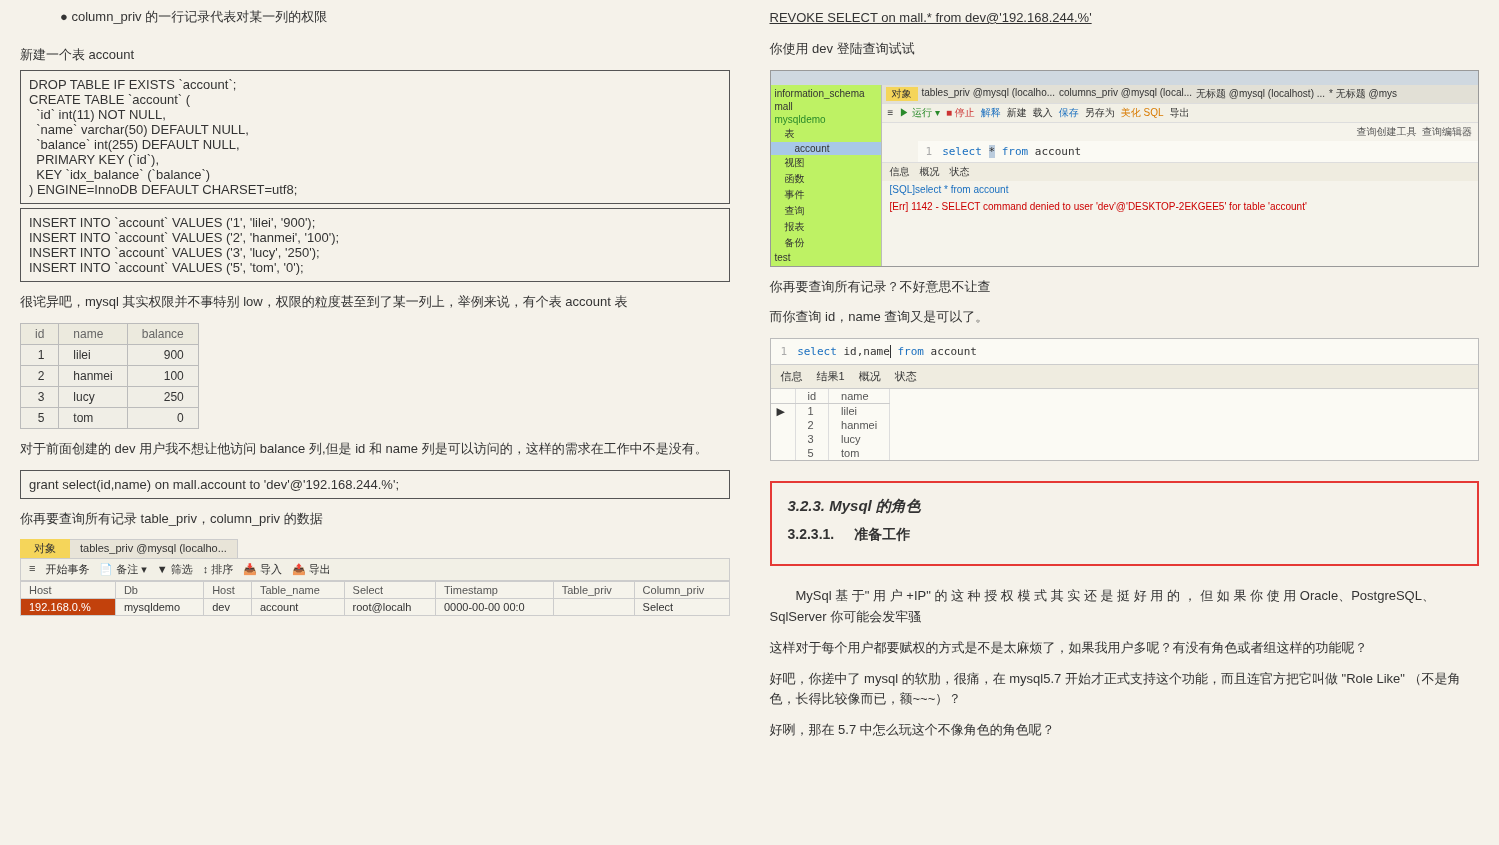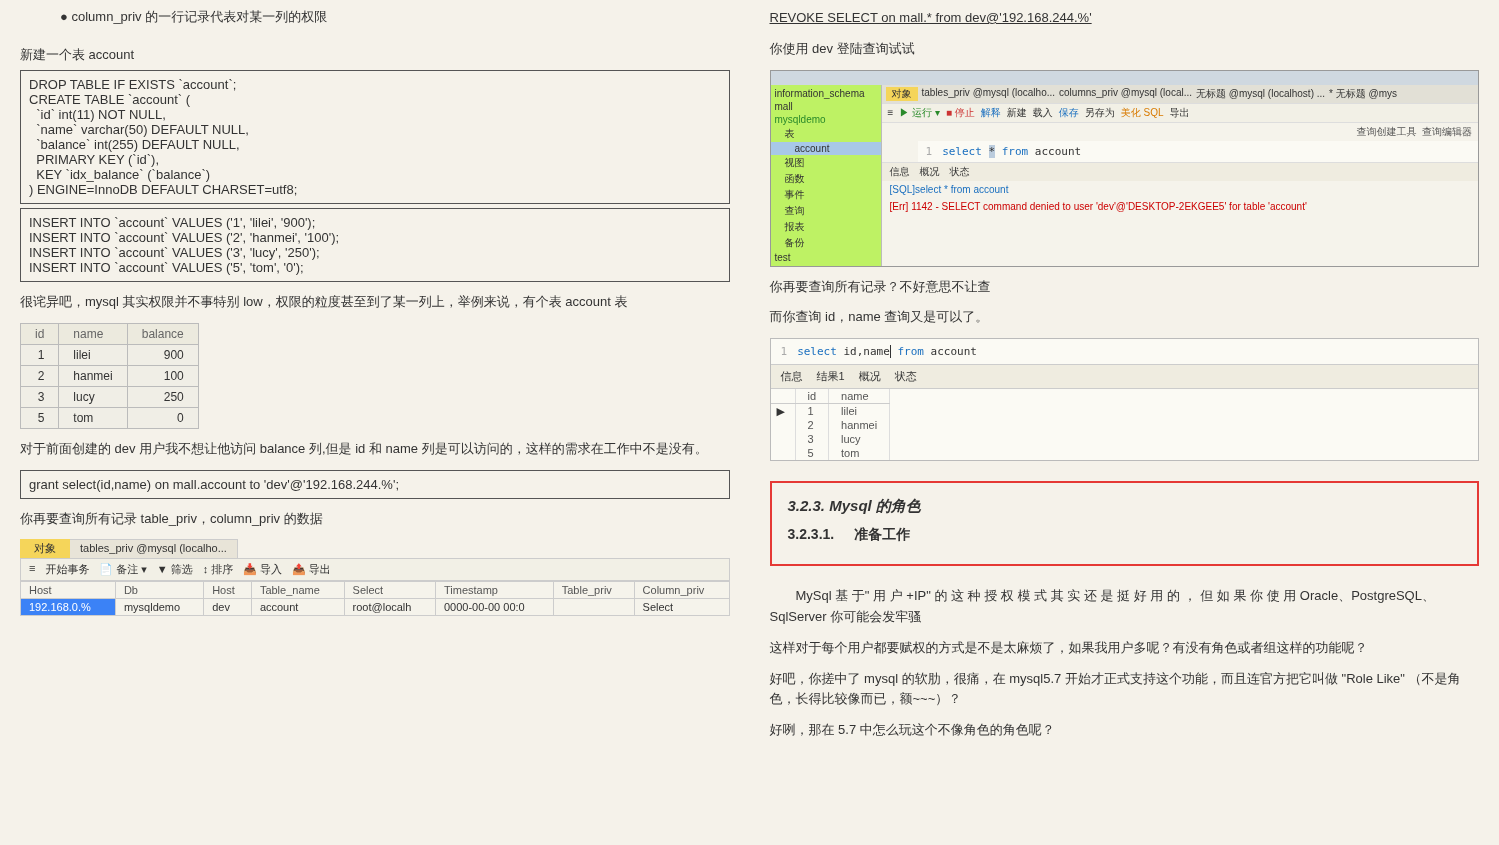--- a/index.html
+++ b/index.html
@@ -39,21 +39,21 @@
 
 
 .tpriv{margin:8px 0;font-size:11px;}
 .tpriv .tabrow{display:flex;}
 .tpriv .tab{background:#f5d55a;padding:2px 14px;font-size:11px;}
 .tpriv .tab2{background:#e8e4d8;padding:2px 10px;font-size:11px;border-top:1px solid #ccc;border-right:1px solid #ccc;}
 .tpriv .tools{display:flex;gap:10px;padding:3px 8px;font-size:11px;background:#f2f0e6;border:1px solid #ccc;}
 .tpriv table{border-collapse:collapse;width:100%;font-size:11px;}
 .tpriv th,.tpriv td{border:1px solid #ccc;padding:2px 8px;text-align:left;background:#f5f3eb;font-weight:normal;}
 .tpriv th{color:#555;}
-.tpriv td.sel{background:#3b82f6;color:#fff;}
+.tpriv td.sel{background:#c2410c;color:#fff;}
 
 .boxred{border:2px solid #e53935;padding:10px 16px;margin:20px 0;}
 .h3{font-weight:bold;font-size:15px;margin:4px 0;font-style:italic;}
 .h4{font-weight:bold;font-size:14px;margin:10px 0;}
 .h4 .sub{margin-left:20px;}
 
 
 .qres{border:1px solid #bbb;margin:8px 0;font-size:11px;background:#fbfaf4;}
 .qres .ed{font-family:Consolas,monospace;padding:6px 10px;}
 .qres .ed .lnum{color:#aaa;margin-right:10px;}

